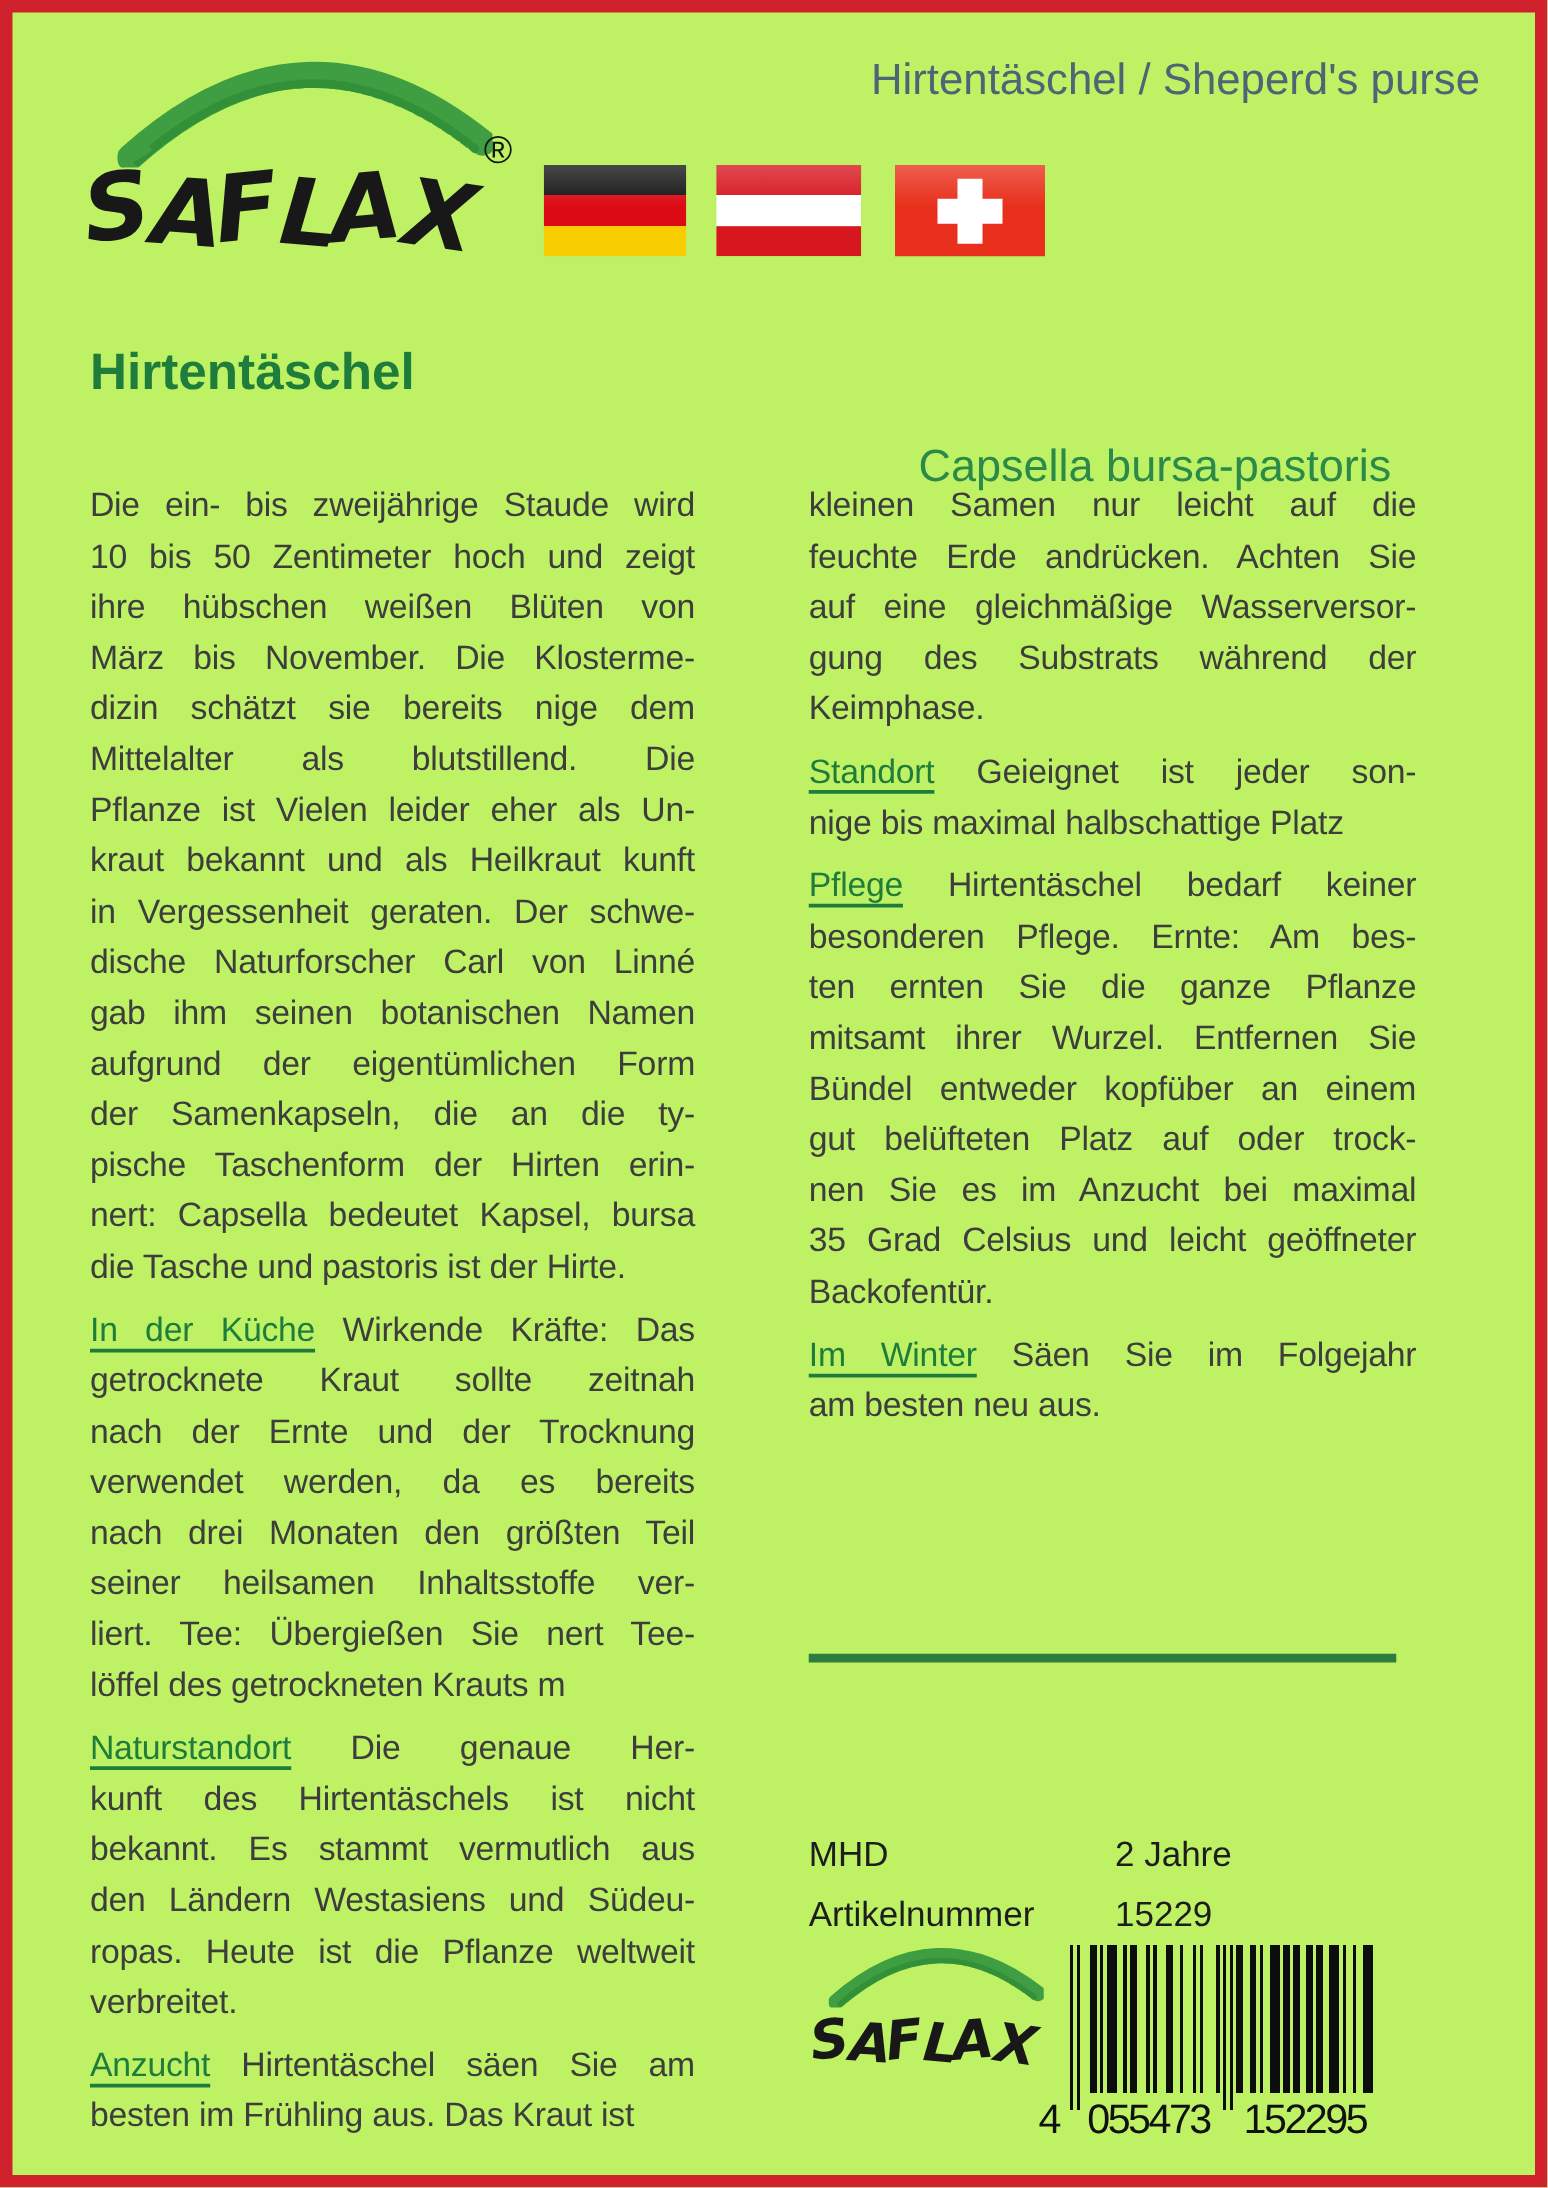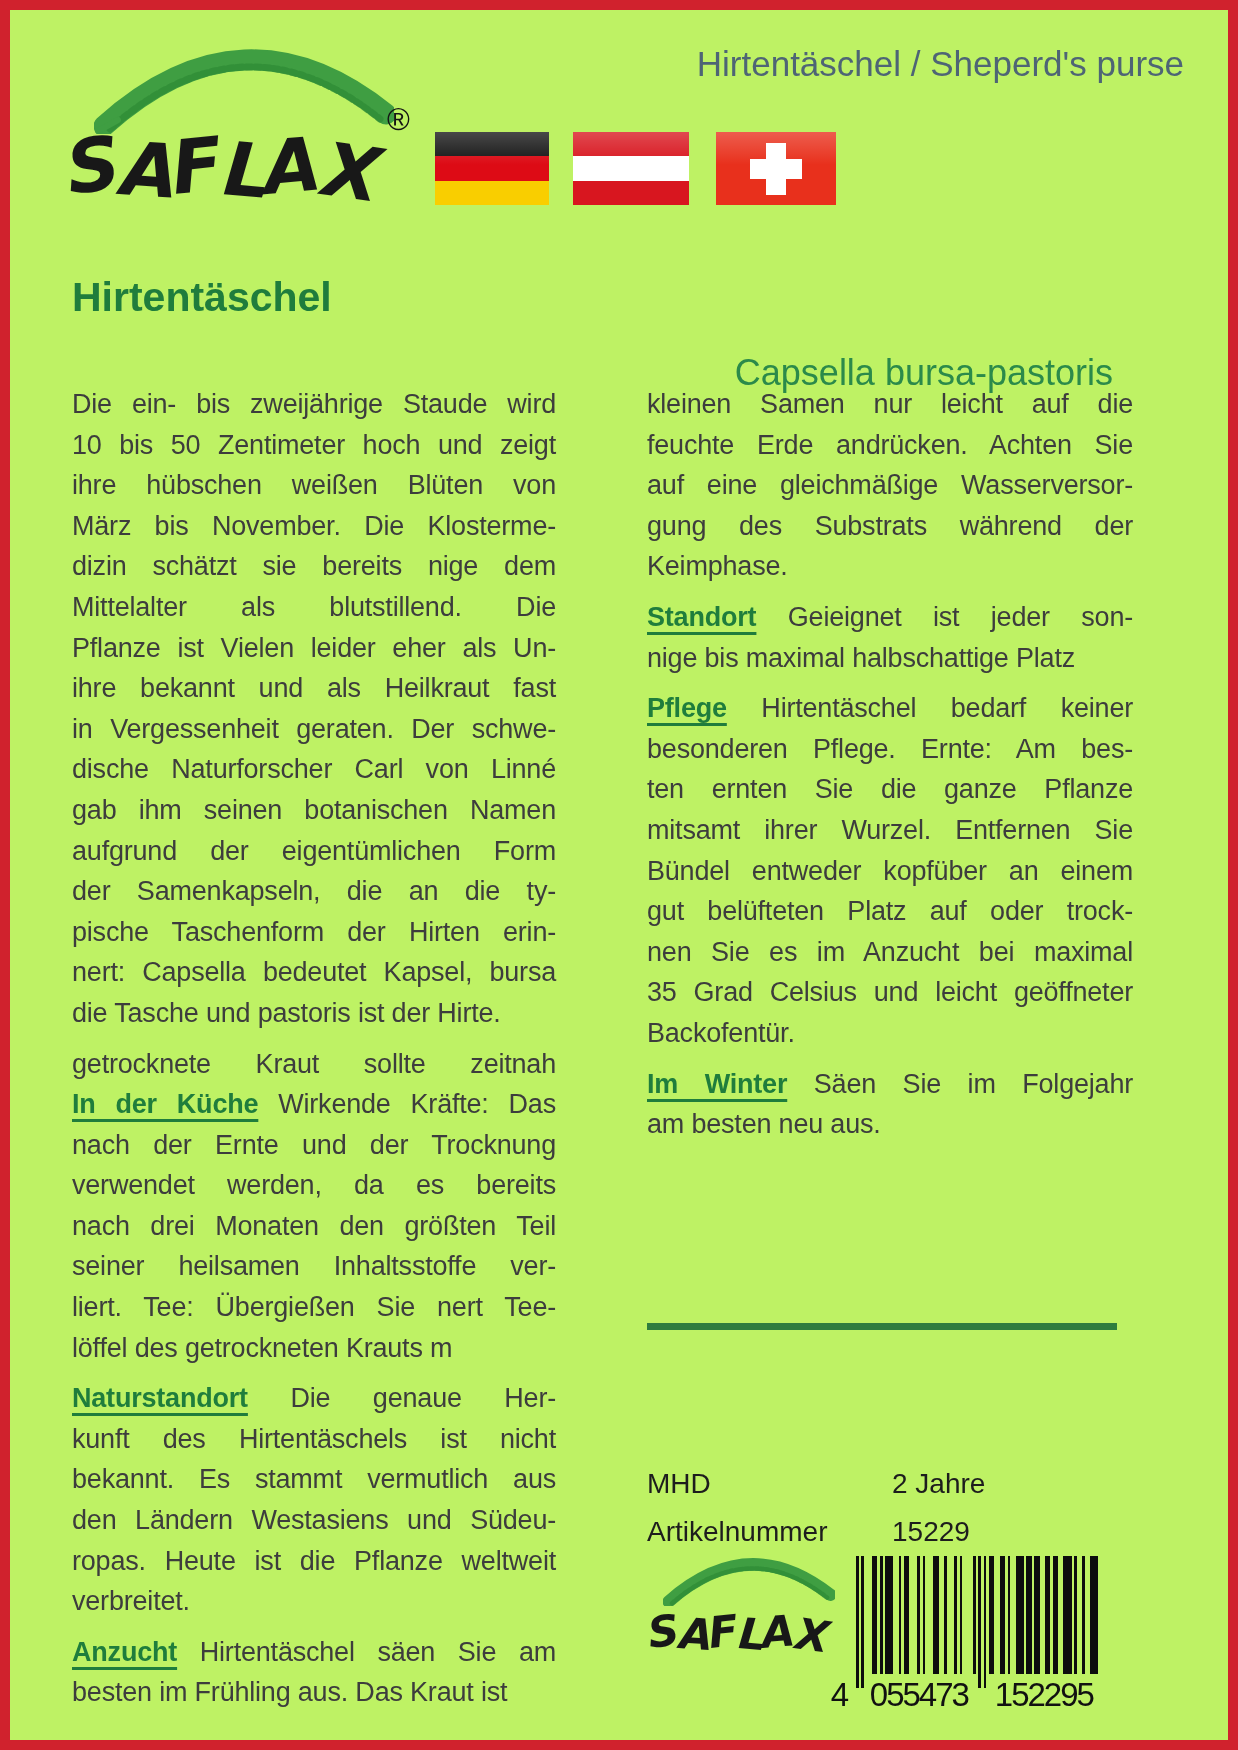--- a/index.html
+++ b/index.html
@@ -48,21 +48,21 @@
   
   .col{position:absolute; top:374px; font-size:27px; line-height:40.6px;
     color:var(--body); letter-spacing:-0.2px;}
   .col.left{left:62px; width:484px;}
   .col.right{left:637px; width:486px;}
   .para{margin:0;}
   .para + .para{margin-top:10px;}
   .line{text-align:justify; text-align-last:justify;}
   .line.para-last{text-align-last:left;}
   .green-heading{
-    color:var(--green); font-weight:bold;
+    color:var(--green); font-weight:normal;
     text-decoration:underline; text-decoration-color:var(--green);
     text-decoration-thickness:3px; text-underline-offset:6px;margin-top:12px;
   }
   
   .divider{position:absolute; left:637px; top:1313px; width:470px; height:7px;
     background:var(--divider);}
   .meta-label{position:absolute; left:637px; font-size:28px; color:#1d1d1d;}
   .meta-value{position:absolute; left:882px; font-size:28px; color:#1d1d1d;}
   .row1{top:1458px;} .row2{top:1506px;}
   #barcode{position:absolute; left:818px; top:1544px;}
@@ -105,33 +105,33 @@
 
   <div id="leftcol" class="col left">
       <div class="para">
         <div class="line">Die ein- bis zweijährige Staude wird</div>
         <div class="line">10 bis 50 Zentimeter hoch und zeigt</div>
         <div class="line">ihre hübschen weißen Blüten von</div>
         <div class="line">März bis November. Die Klosterme-</div>
         <div class="line">dizin schätzt sie bereits nige dem</div>
         <div class="line">Mittelalter als blutstillend. Die</div>
         <div class="line">Pflanze ist Vielen leider eher als Un-</div>
-        <div class="line">ihre bekannt und als Heilkraut fast</div>
+        <div class="line">kraut bekannt und als Heilkraut kunft</div>
         <div class="line">in Vergessenheit geraten. Der schwe-</div>
         <div class="line">dische Naturforscher Carl von Linné</div>
         <div class="line">gab ihm seinen botanischen Namen</div>
         <div class="line">aufgrund der eigentümlichen Form</div>
         <div class="line">der Samenkapseln, die an die ty-</div>
         <div class="line">pische Taschenform der Hirten erin-</div>
         <div class="line">nert: Capsella bedeutet Kapsel, bursa</div>
         <div class="line para-last">die Tasche und pastoris ist der Hirte.</div>
       </div>
       <div class="para">
+        <div class="line"><span class="green-heading">In der Küche</span> Wirkende Kräfte: Das</div>
         <div class="line">getrocknete Kraut sollte zeitnah</div>
-        <div class="line"><span class="green-heading">In der Küche</span> Wirkende Kräfte: Das</div>
         <div class="line">nach der Ernte und der Trocknung</div>
         <div class="line">verwendet werden, da es bereits</div>
         <div class="line">nach drei Monaten den größten Teil</div>
         <div class="line">seiner heilsamen Inhaltsstoffe ver-</div>
         <div class="line">liert. Tee: Übergießen Sie nert Tee-</div>
         <div class="line para-last">löffel des getrockneten Krauts m</div>
       </div>
       <div class="para">
         <div class="line"><span class="green-heading">Naturstandort</span> Die genaue Her-</div>
         <div class="line">kunft des Hirtentäschels ist nicht</div>

